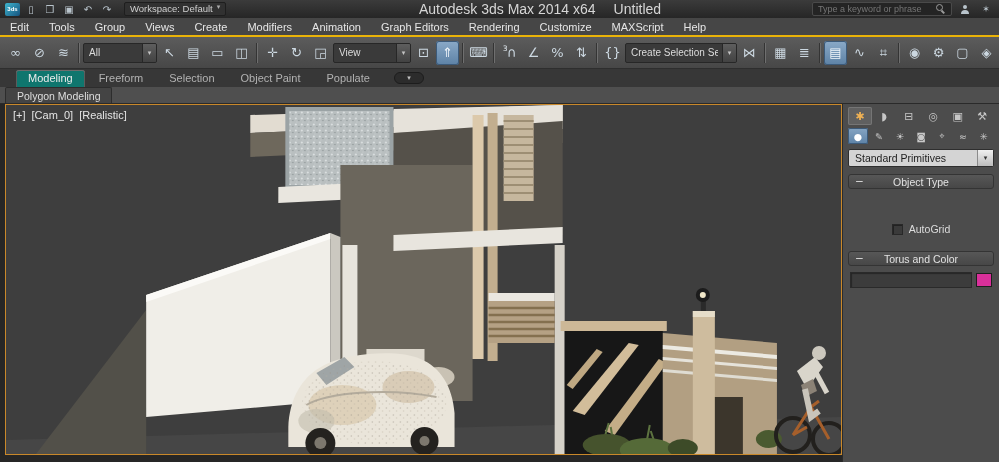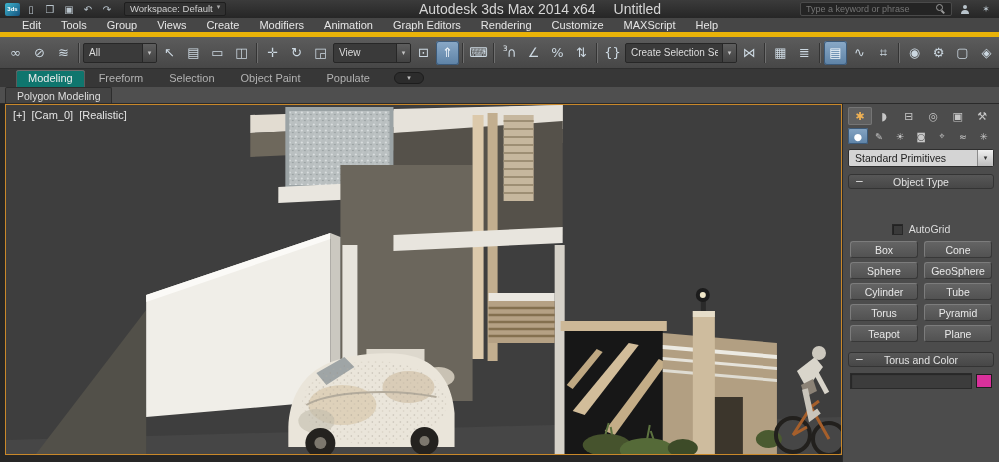--- a/index.html
+++ b/index.html
@@ -14,35 +14,35 @@
           color:#fff; font-size:6px; font-weight:bold; display:flex; align-items:center; justify-content:center; flex:none; }
   .qat-btn { width:16px; height:14px; border-radius:2px; display:flex; align-items:center; justify-content:center;
              color:#b9c4cc; font-size:10px; font-family:"DejaVu Sans",sans-serif; flex:none; }
   .ws { display:flex; align-items:flex-start; gap:4px; background:#313131; border:1px solid #1e1e1e; border-radius:2px;
         height:14px; padding:0 5px; color:#cfcfcf; font-size:9.5px; margin-left:6px; }
   .ws .arrow { font-size:7px; color:#aaa; font-family:"DejaVu Sans",sans-serif; }
   .title-center { position:absolute; left:330px; width:420px; text-align:center; font-size:14px; color:#d6d6d6;
                   display:flex; justify-content:center; gap:18px; pointer-events:none; }
   .search-wrap { margin-left:auto; display:flex; align-items:center; gap:5px; }
   .search-box { display:flex; align-items:center; gap:4px; background:#242424; border:1px solid #4a4a4a;
-                border-radius:2px; height:14px; width:152px; padding:0 5px; }
+                border-radius:2px; height:14px; width:140px; padding:0 5px; }
   .search-box input { flex:1; min-width:0; background:transparent; border:none; outline:none; color:#b5b5b5; font-size:9px;
                       font-family:"Liberation Sans",sans-serif; }
   .mag { width:10px; height:10px; position:relative; flex:none; }
   .mag::before { content:""; position:absolute; width:5px; height:5px; border:1.5px solid #9b9b9b; border-radius:50%; left:0; top:0; }
   .mag::after  { content:""; position:absolute; width:4px; height:1.5px; background:#9b9b9b; transform:rotate(45deg); left:5px; top:7px; }
   .ic-btn { width:16px; height:14px; display:flex; align-items:center; justify-content:center; color:#b9c4cc;
             font-size:9px; font-family:"DejaVu Sans",sans-serif; }
   .person { width:8px; height:9px; position:relative; }
   .person::before { content:""; position:absolute; width:4px; height:4px; border-radius:50%; background:#b9c4cc; left:2px; top:0; }
   .person::after  { content:""; position:absolute; width:8px; height:4px; border-radius:4px 4px 0 0; background:#b9c4cc; left:0; bottom:0; }
 
   
-  .menubar { height:19px; background:#464646; border-bottom:5px solid #eab308; display:flex; align-items:center;
-             padding-left:12px; font-size:11px; color:#e6e6e6; }
+  .menubar { height:19px; background:#464646; border-bottom:2px solid #eab308; display:flex; align-items:center;
+             font-size:11px; color:#e6e6e6; }
   .menu-item { padding:0 10px; height:100%; display:flex; align-items:center; }
 
   
   .toolbar { height:32px; background:linear-gradient(#5c5c5c,#474747); border-bottom:1px solid #2e2e2e;
              display:flex; align-items:center; padding:0 4px; gap:1px; overflow:hidden; }
   .tbtn { width:23px; height:24px; border-radius:3px; display:flex; align-items:center; justify-content:center;
           color:#ccd8e1; font-size:13px; font-family:"DejaVu Sans",sans-serif; flex:none; }
   .tbtn.active { background:linear-gradient(#8aa9c7,#5d82a6); box-shadow:inset 0 0 0 1px #3c5a79; color:#f0f6fb; }
   .snap-num { font-size:7.5px; align-self:flex-start; margin:3px -1px 0 0; color:#e4ecf2; }
   .tsep { width:6px; height:24px; position:relative; flex:none; }
@@ -450,32 +450,20 @@
       <div class="rollout">
         <div class="rhead">
           <span class="minus">−</span>
           <span>Object Type</span>
         </div>
         <div class="rbody">
           <div class="autogrid">
             <span class="chk"></span>
             <span>AutoGrid</span>
           </div>
-          <div class="obtn-grid">
-            <div class="obtn">Box</div>
-            <div class="obtn">Cone</div>
-            <div class="obtn">Sphere</div>
-            <div class="obtn">GeoSphere</div>
-            <div class="obtn">Cylinder</div>
-            <div class="obtn">Tube</div>
-            <div class="obtn">Torus</div>
-            <div class="obtn">Pyramid</div>
-            <div class="obtn">Teapot</div>
-            <div class="obtn">Plane</div>
-          </div>
         </div>
       </div>
 
       <div class="rollout">
         <div class="rhead">
           <span class="minus">−</span>
           <span>Torus and Color</span>
         </div>
         <div class="rbody">
           <div class="name-row">

